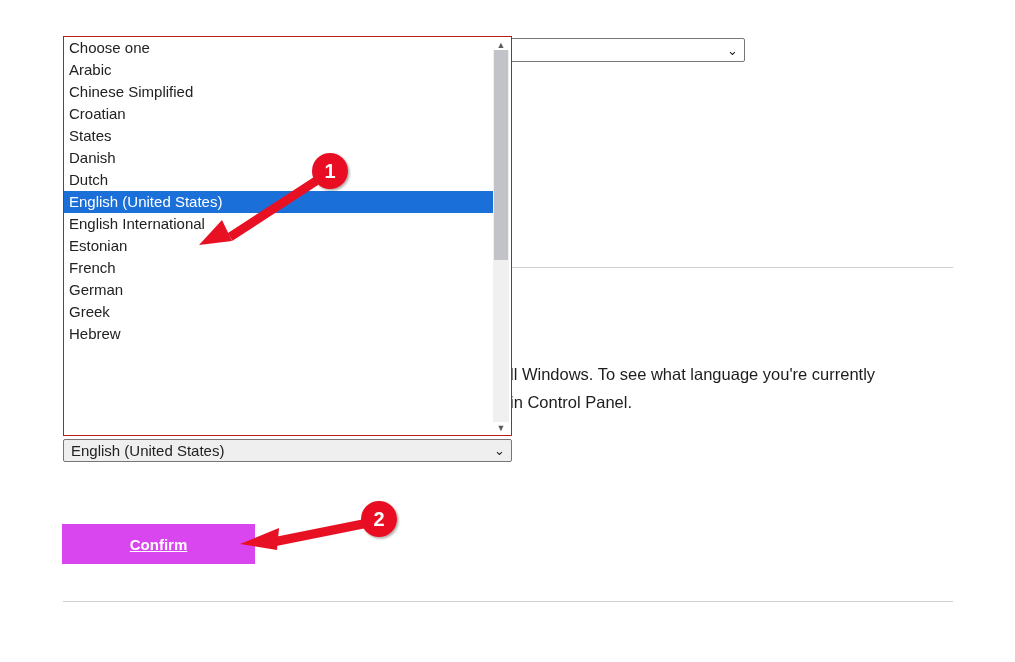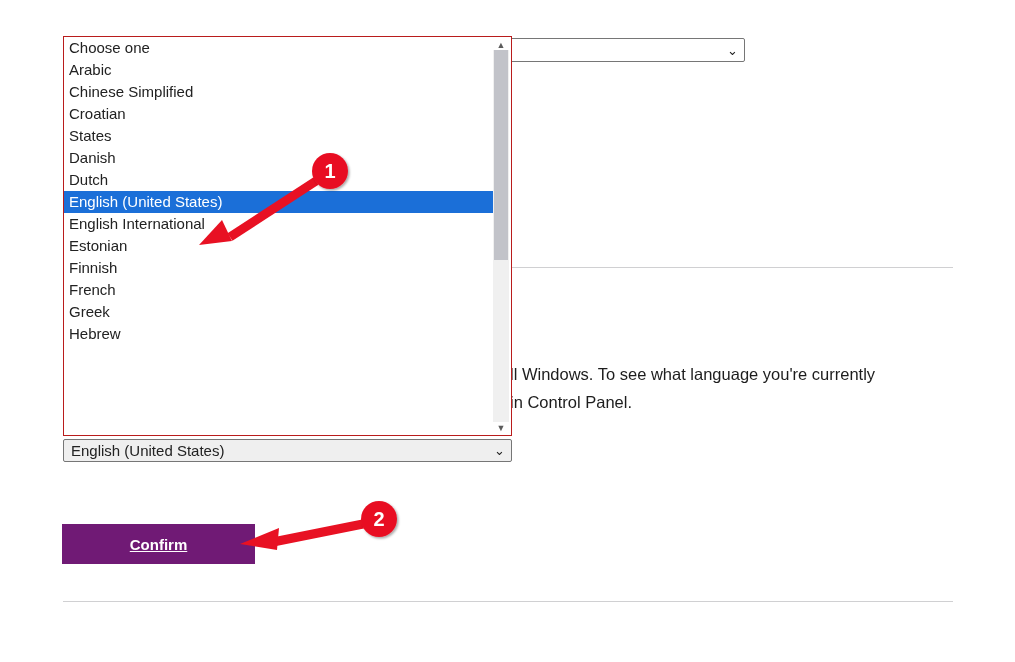--- a/index.html
+++ b/index.html
@@ -156,21 +156,21 @@
     border-top: 1px solid #d0d0d2;
   }
 
   
   .confirm-btn {
     position: absolute;
     left: 62px;
     top: 524px;
     width: 193px;
     height: 40px;
-    background: #701a75;
+    background: #d946ef;
     color: #fff;
     display: flex;
     align-items: center;
     justify-content: center;
     font-size: 15px;
     text-decoration: underline;
     font-weight: 600;
     cursor: pointer;
     border: none;
     font-family: inherit;
@@ -199,22 +199,22 @@
       <div class="opt">Choose one</div>
       <div class="opt">Arabic</div>
       <div class="opt">Chinese Simplified</div>
       <div class="opt">Croatian</div>
       <div class="opt">States</div>
       <div class="opt">Danish</div>
       <div class="opt">Dutch</div>
       <div class="opt selected">English (United States)</div>
       <div class="opt">English International</div>
       <div class="opt">Estonian</div>
-      <div class="opt">Finnish</div>
       <div class="opt">French</div>
+      <div class="opt">German</div>
       <div class="opt">Greek</div>
       <div class="opt">Hebrew</div>
     </div>
   <div class="listbox-scroll">
     <div class="arrow up">▲</div>
     <div class="track"></div>
     <div class="thumb"></div>
     <div class="arrow down">▼</div>
   </div>
 </div>

